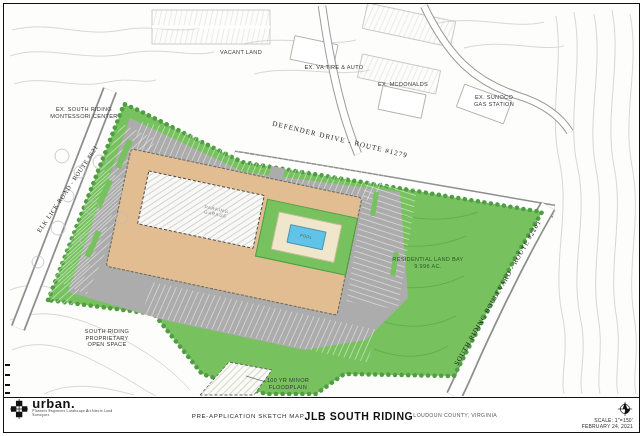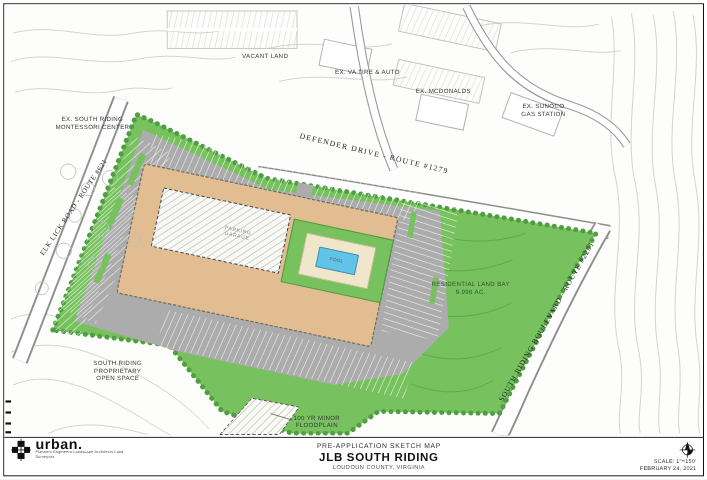--- a/index.html
+++ b/index.html
@@ -13,21 +13,21 @@
   .lbl{position:absolute;font-size:5.6px;line-height:6.6px;color:#3a3a3a;text-align:center;
        white-space:nowrap;letter-spacing:.3px;transform:translate(-50%,-50%);}
   .road{font-family:"Liberation Serif",serif;color:#262626;}
   .tiny{font-size:4px;line-height:4.6px;color:#4a6a4a;}
   .gar{font-size:4.6px;line-height:5.2px;color:#8d8d8d;letter-spacing:.6px;}
   
   .tb{height:34px;border-top:1.4px solid #111;display:flex;align-items:stretch;background:#fff;}
   .tb-left{width:118px;display:flex;align-items:flex-start;gap:4px;padding-left:6px;box-sizing:border-box;}
   .logo-txt{font-weight:bold;font-size:13px;color:#111;letter-spacing:.5px;line-height:11px;}
   .logo-tag{font-size:3.4px;color:#444;letter-spacing:.2px;}
-  .tb-center{flex:1;display:flex;flex-direction:column;align-items:center;justify-content:center;}
+  .tb-center{flex:1;display:flex;flex-direction:row;align-items:center;justify-content:center;}
   .tb-doctype{font-size:6.2px;color:#333;letter-spacing:.6px;}
   .tb-title{font-size:10.5px;font-weight:bold;color:#111;letter-spacing:.6px;margin:1px 0 0;}
   .tb-loc{font-size:5.2px;color:#555;letter-spacing:.4px;}
   .tb-right{width:72px;display:flex;flex-direction:column;align-items:flex-end;justify-content:center;
             padding-right:6px;box-sizing:border-box;}
   .tb-scale,.tb-date{font-size:5px;color:#333;letter-spacing:.2px;line-height:6px;}
 </style>
 </head>
 <body>
 

